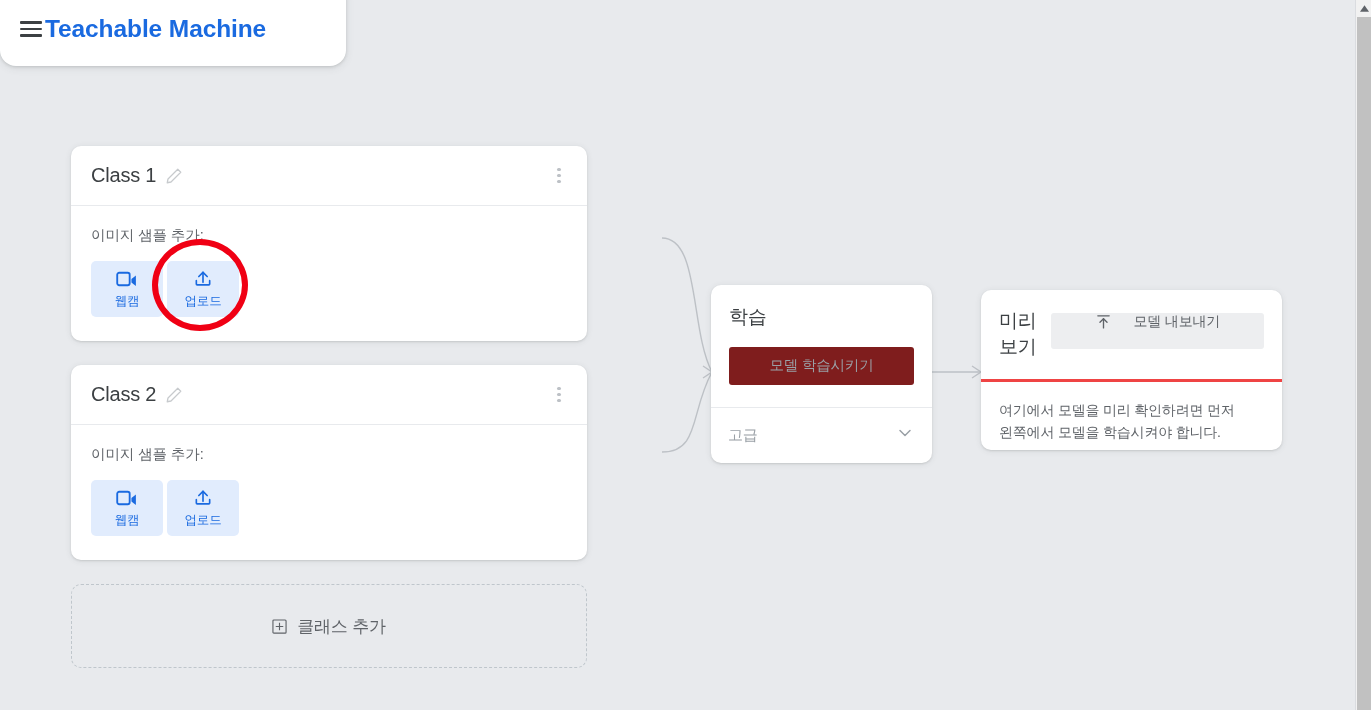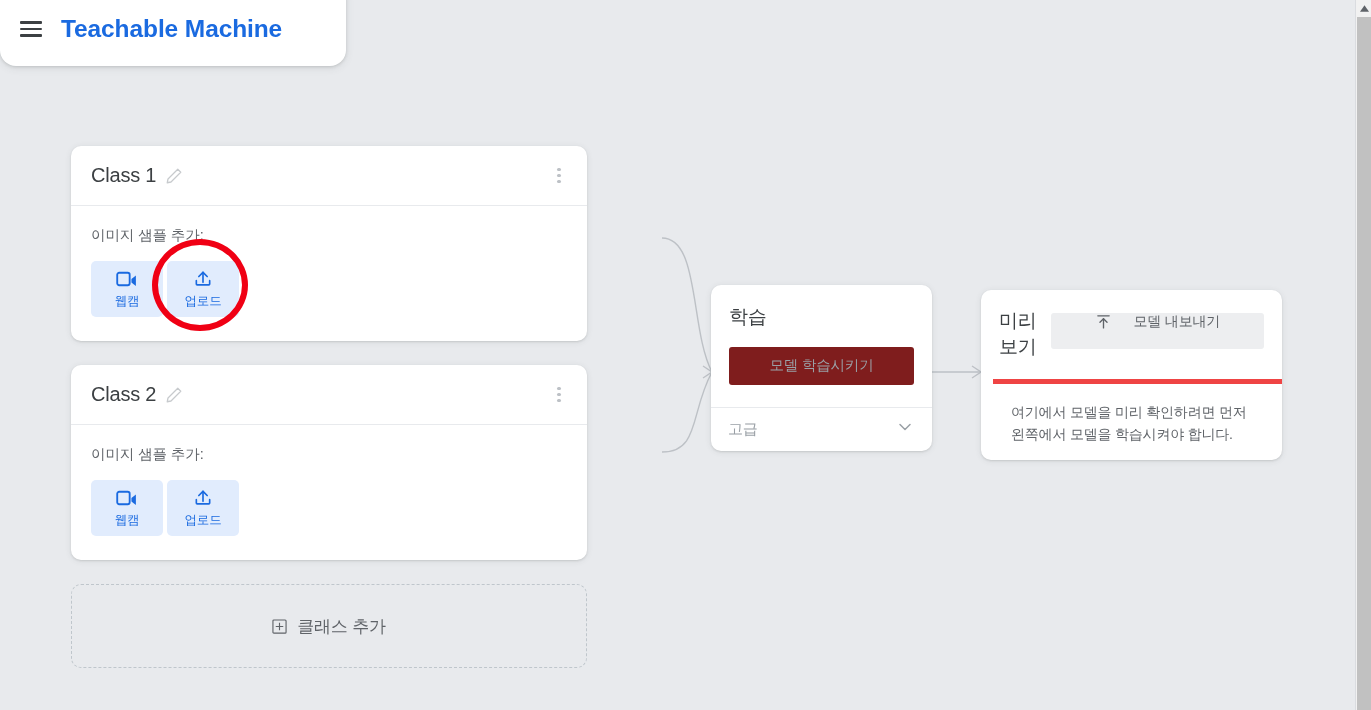--- a/index.html
+++ b/index.html
@@ -51,21 +51,21 @@
   }
   .hamburger span {
     display: block;
     height: 2.6px;
     width: 100%;
     background: #3c4043;
     border-radius: 1px;
   }
 
   .brand-title {
-    margin-left: 19px;
+    margin-left: 3px;
     color: #1a6ae0;
     font-size: 24.5px;
     font-weight: 700;
     letter-spacing: -0.1px;
     white-space: nowrap;
   }
 
   
   .connectors {
     position: absolute;
@@ -221,21 +221,21 @@
     border: none;
     border-radius: 3px;
     color: #9aa0a6;
     font-size: 14.5px;
     font-family: inherit;
     letter-spacing: -0.2px;
     cursor: default;
   }
   .advanced-row {
     border-top: 1px solid #e8eaed;
-    height: 44px;
+    height: 56px;
     display: flex;
     align-items: center;
     padding: 0 17px;
     cursor: pointer;
   }
   .advanced-label {
     font-size: 15px;
     color: #9aa0a6;
     letter-spacing: -0.2px;
   }
@@ -275,23 +275,22 @@
     cursor: pointer;
     font-family: inherit;
     margin-top: 5px;
   }
   .export-btn .e-label {
     font-size: 14px;
     color: #5f6368;
     letter-spacing: -0.2px;
   }
   .preview-body {
-    border-top: 5px solid #ef4444;
-    padding: 18px 18px 14px 18px;
-    margin-left: 12px;
+    border-top: 3px solid #ef4444;
+    padding: 18px 18px 6px 18px;
   }
   .preview-hint {
     font-size: 14px;
     color: #5f6368;
     line-height: 1.55;
     letter-spacing: -0.2px;
     white-space: pre-line;
   }
 
   

